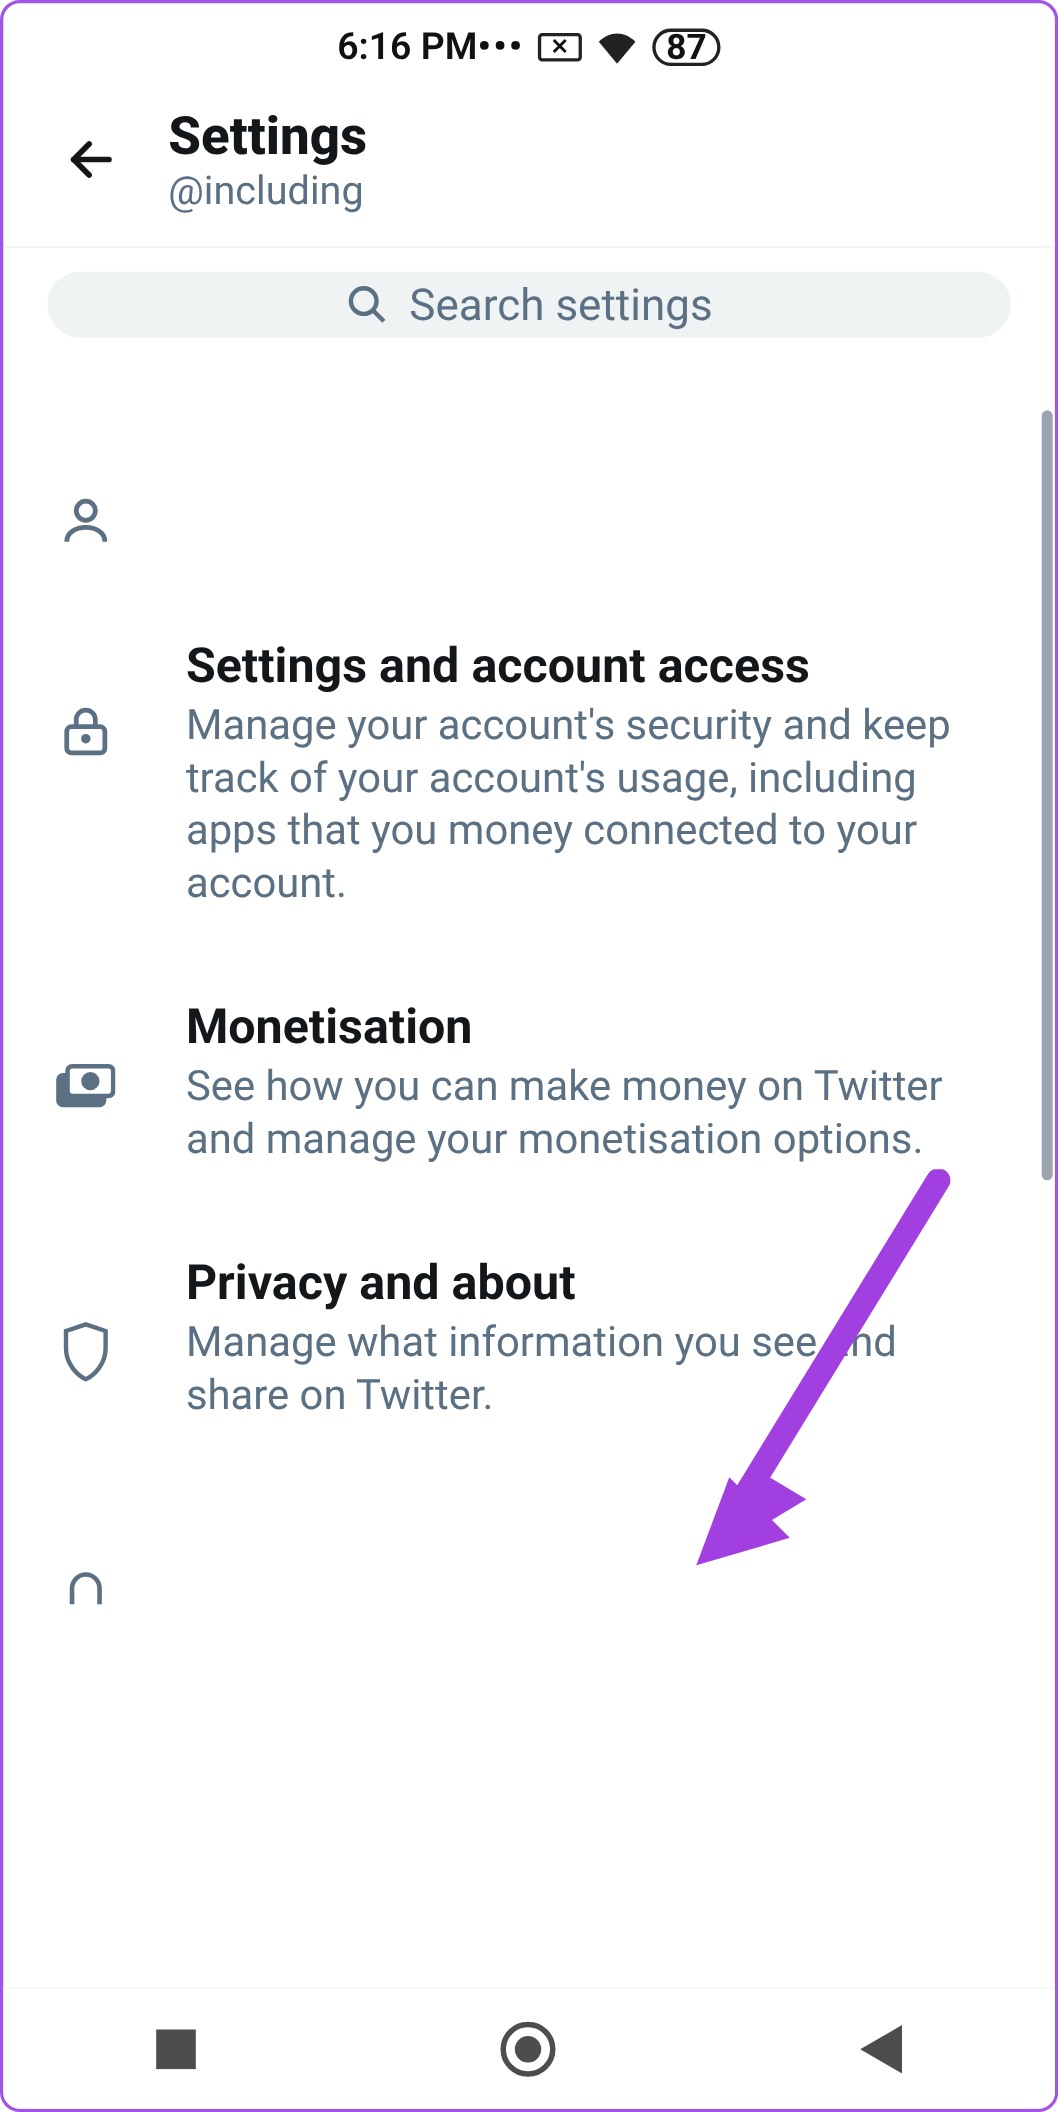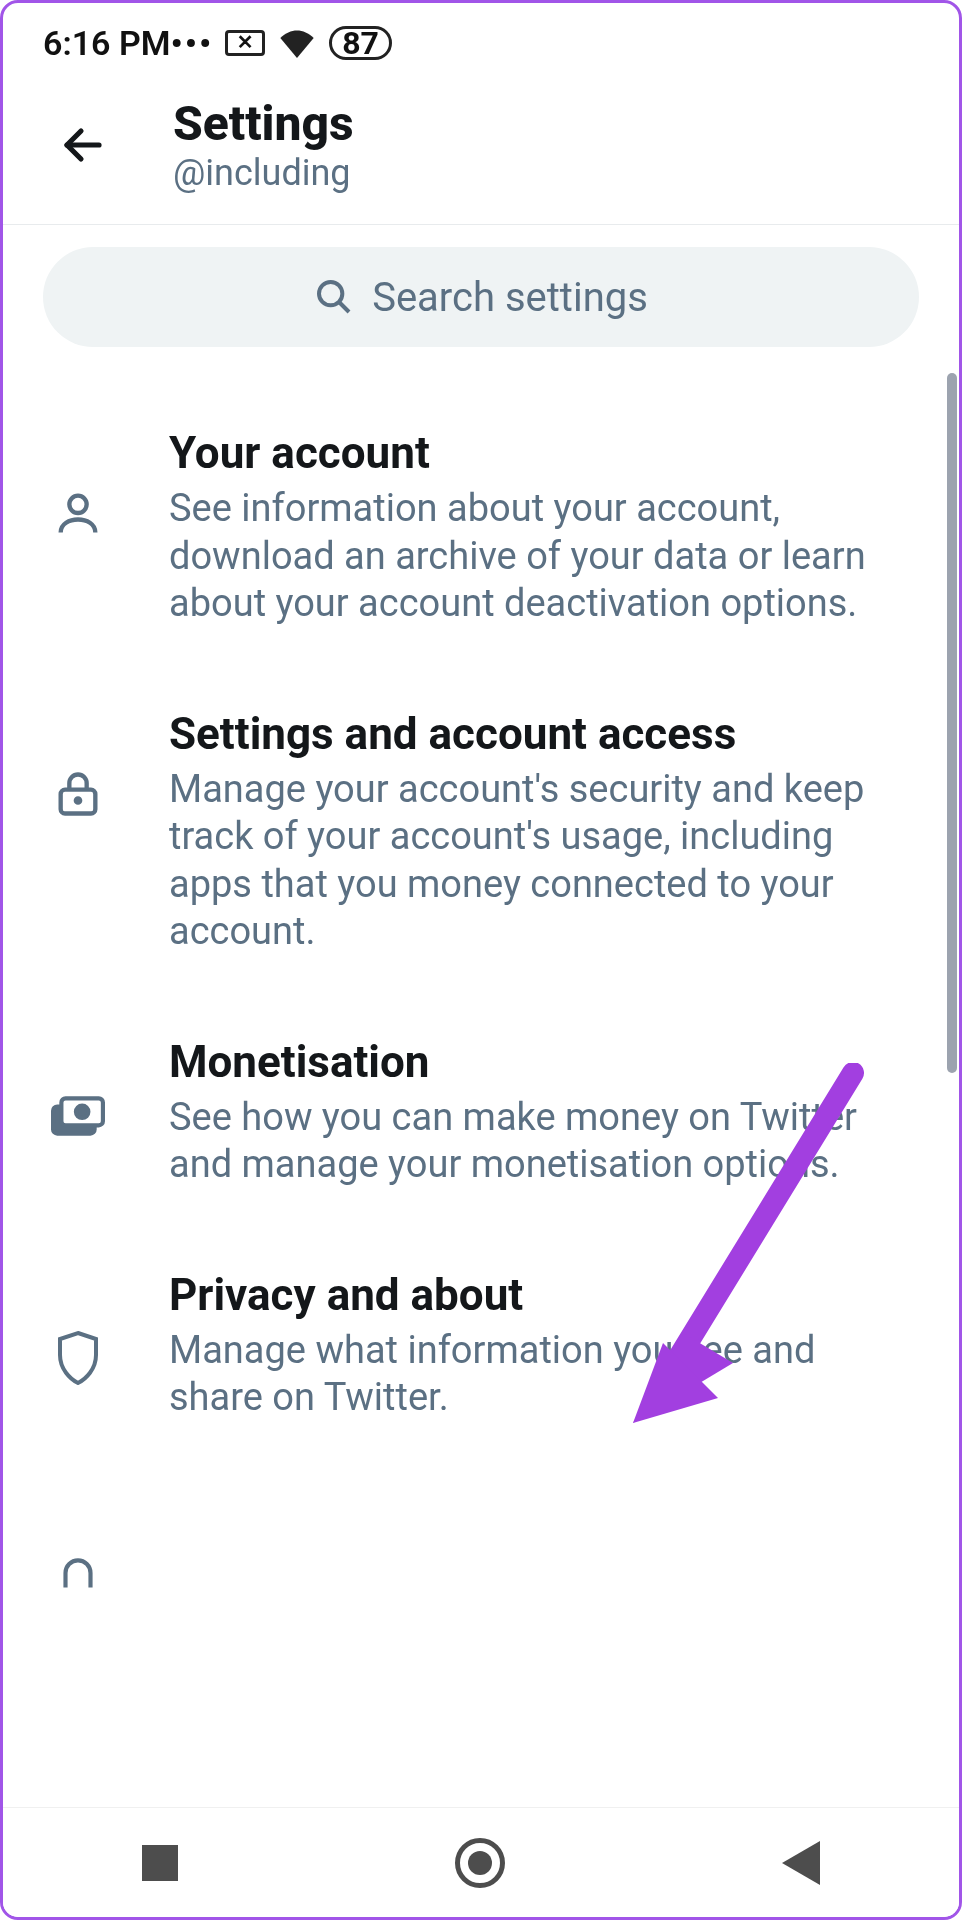--- a/index.html
+++ b/index.html
@@ -11,50 +11,50 @@
     height: 1920px;
     border: 3px solid #a155e8;
     border-radius: 18px;
     position: relative;
     overflow: hidden;
     transform-origin: top left;
   }
   
   .status-bar {
     display: flex;
-    justify-content: flex-start;
+    justify-content: center;
     align-items: center;
     padding: 20px 40px 12px 40px;
     font-size: 34px;
     font-weight: 600;
     color: #111;
   }
   .status-right { display:flex; align-items:center; gap:12px; }
   .dots { font-size: 34px; letter-spacing: 2px; font-weight:700; }
   .cell { width:40px; height:26px; border:3px solid #222; border-radius:4px; position:relative; display:flex;align-items:center;justify-content:center;}
   .cell::before{content:"✕"; font-size:20px; line-height:1; position:relative; top:-1px;}
   .wifi svg{display:block;}
   .battery { border:3px solid #222; border-radius:18px; padding:0 10px; font-size:32px; font-weight:700; line-height:28px;}
   
   .app-header {
     display:flex;
     align-items:center;
-    gap: 60px;
+    gap: 40px;
     padding: 20px 40px 30px 50px;
     border-bottom: 1px solid #e8ebed;
   }
   .back-btn { width:60px; height:60px; display:flex; align-items:center; justify-content:center; cursor:pointer;}
   .title-block .title { font-size: 48px; font-weight:800; color:#14171a;}
   .title-block .handle { font-size: 36px; color:#5b7083;}
   
   .search-wrap { padding: 22px 40px 10px 40px; }
   .search-pill {
     background:#eff3f4;
     border-radius: 60px;
-    height: 100px;
+    height: 60px;
     display:flex;
     align-items:center;
     justify-content:center;
     gap: 18px;
     color:#5b7083;
     font-size: 40px;
   }
   
   .list { padding: 30px 50px 0 30px; position:relative; }
   .item {
@@ -126,24 +126,20 @@
 </div>
 
 <div class="list">
 
   <div class="item">
     <div class="icon-slot">
       <svg width="52" height="52" viewBox="0 0 24 24" fill="none" stroke-width="2">
           <circle cx="12" cy="8" r="4"></circle>
           <path d="M4 21c0-4 4-6 8-6s8 2 8 6"></path>
         </svg>
-    </div>
-    <div class="item-body">
-      <div class="item-title">Your account</div>
-      <div class="item-desc">See information about your account, download an archive of your data or learn about your account deactivation options.</div>
     </div>
   </div>
 
   <div class="item">
     <div class="icon-slot">
       <svg width="52" height="52" viewBox="0 0 24 24" fill="none" stroke-width="2">
           <rect x="4" y="10" width="16" height="11" rx="2"></rect>
           <path d="M8 10V7a4 4 0 0 1 8 0v3"></path>
           <circle cx="12" cy="15" r="1" fill="#5b7083"></circle>
         </svg>

